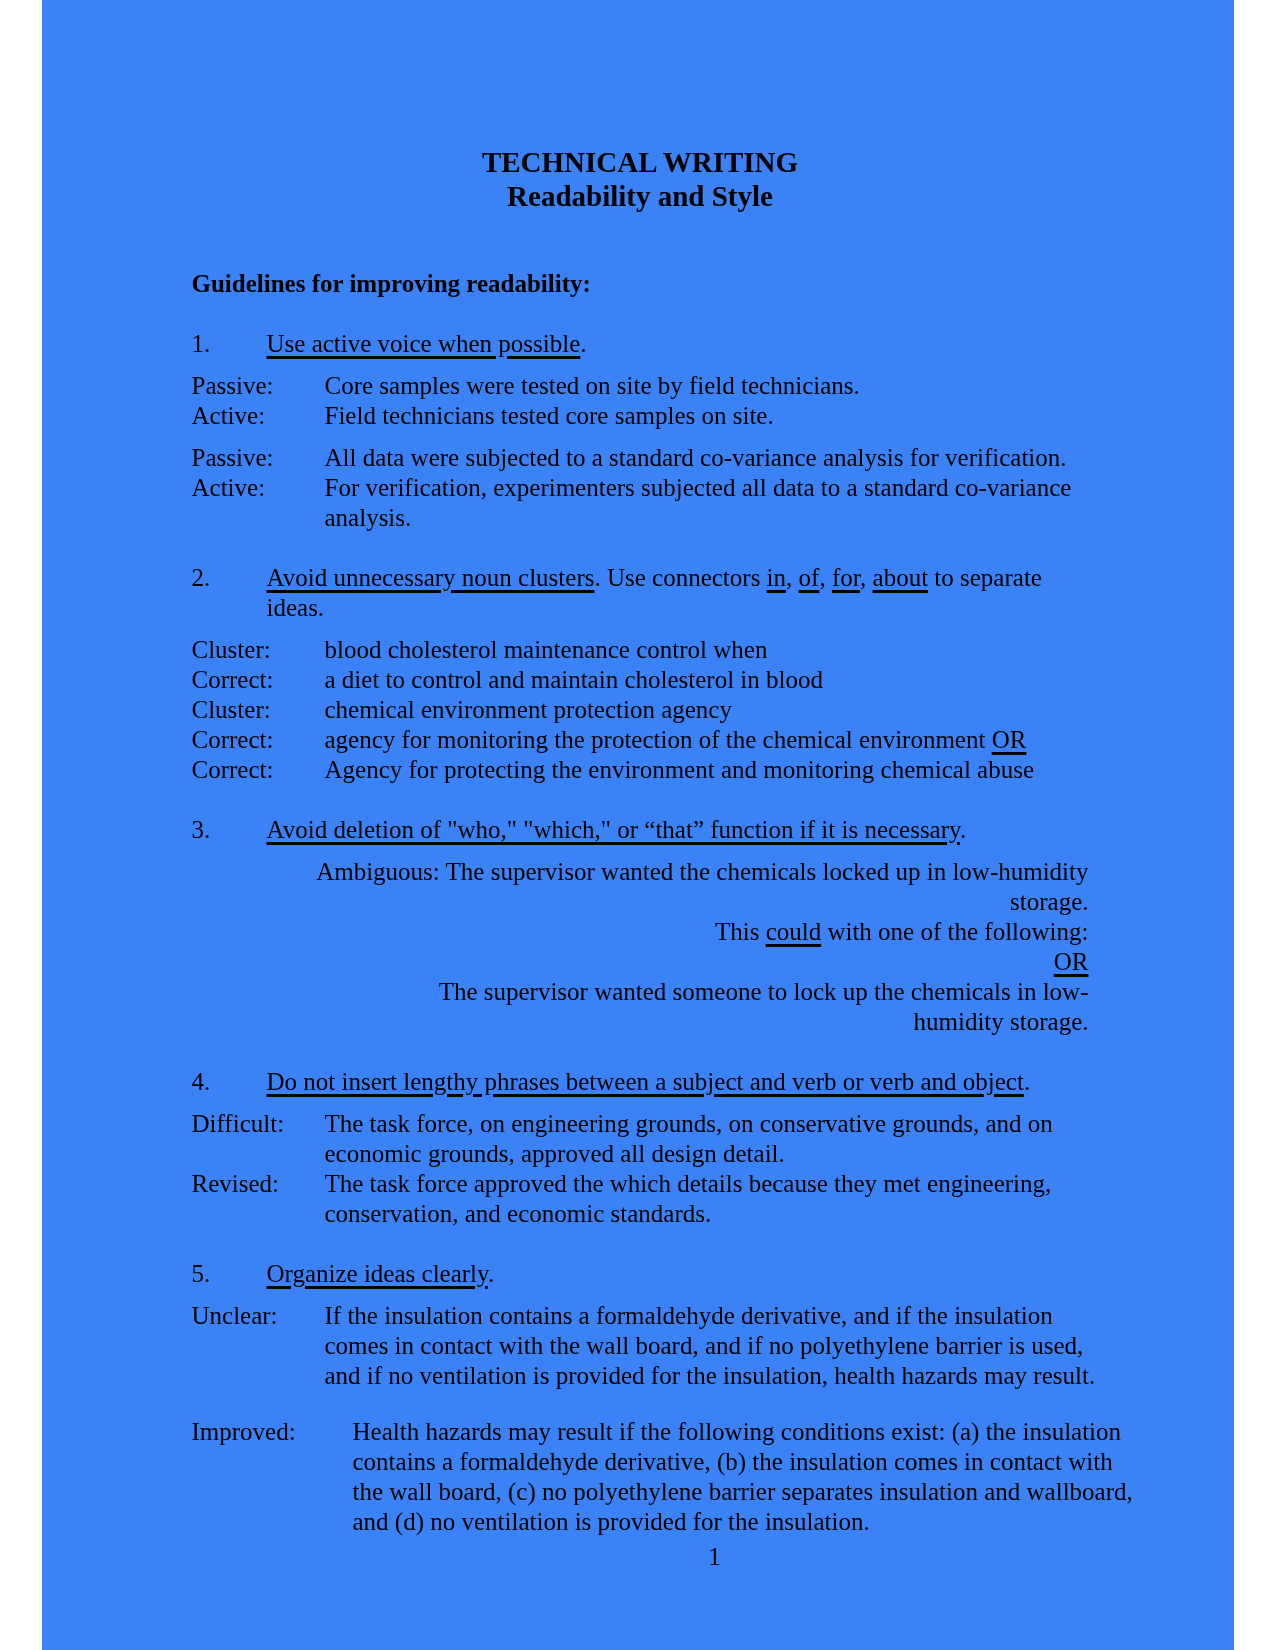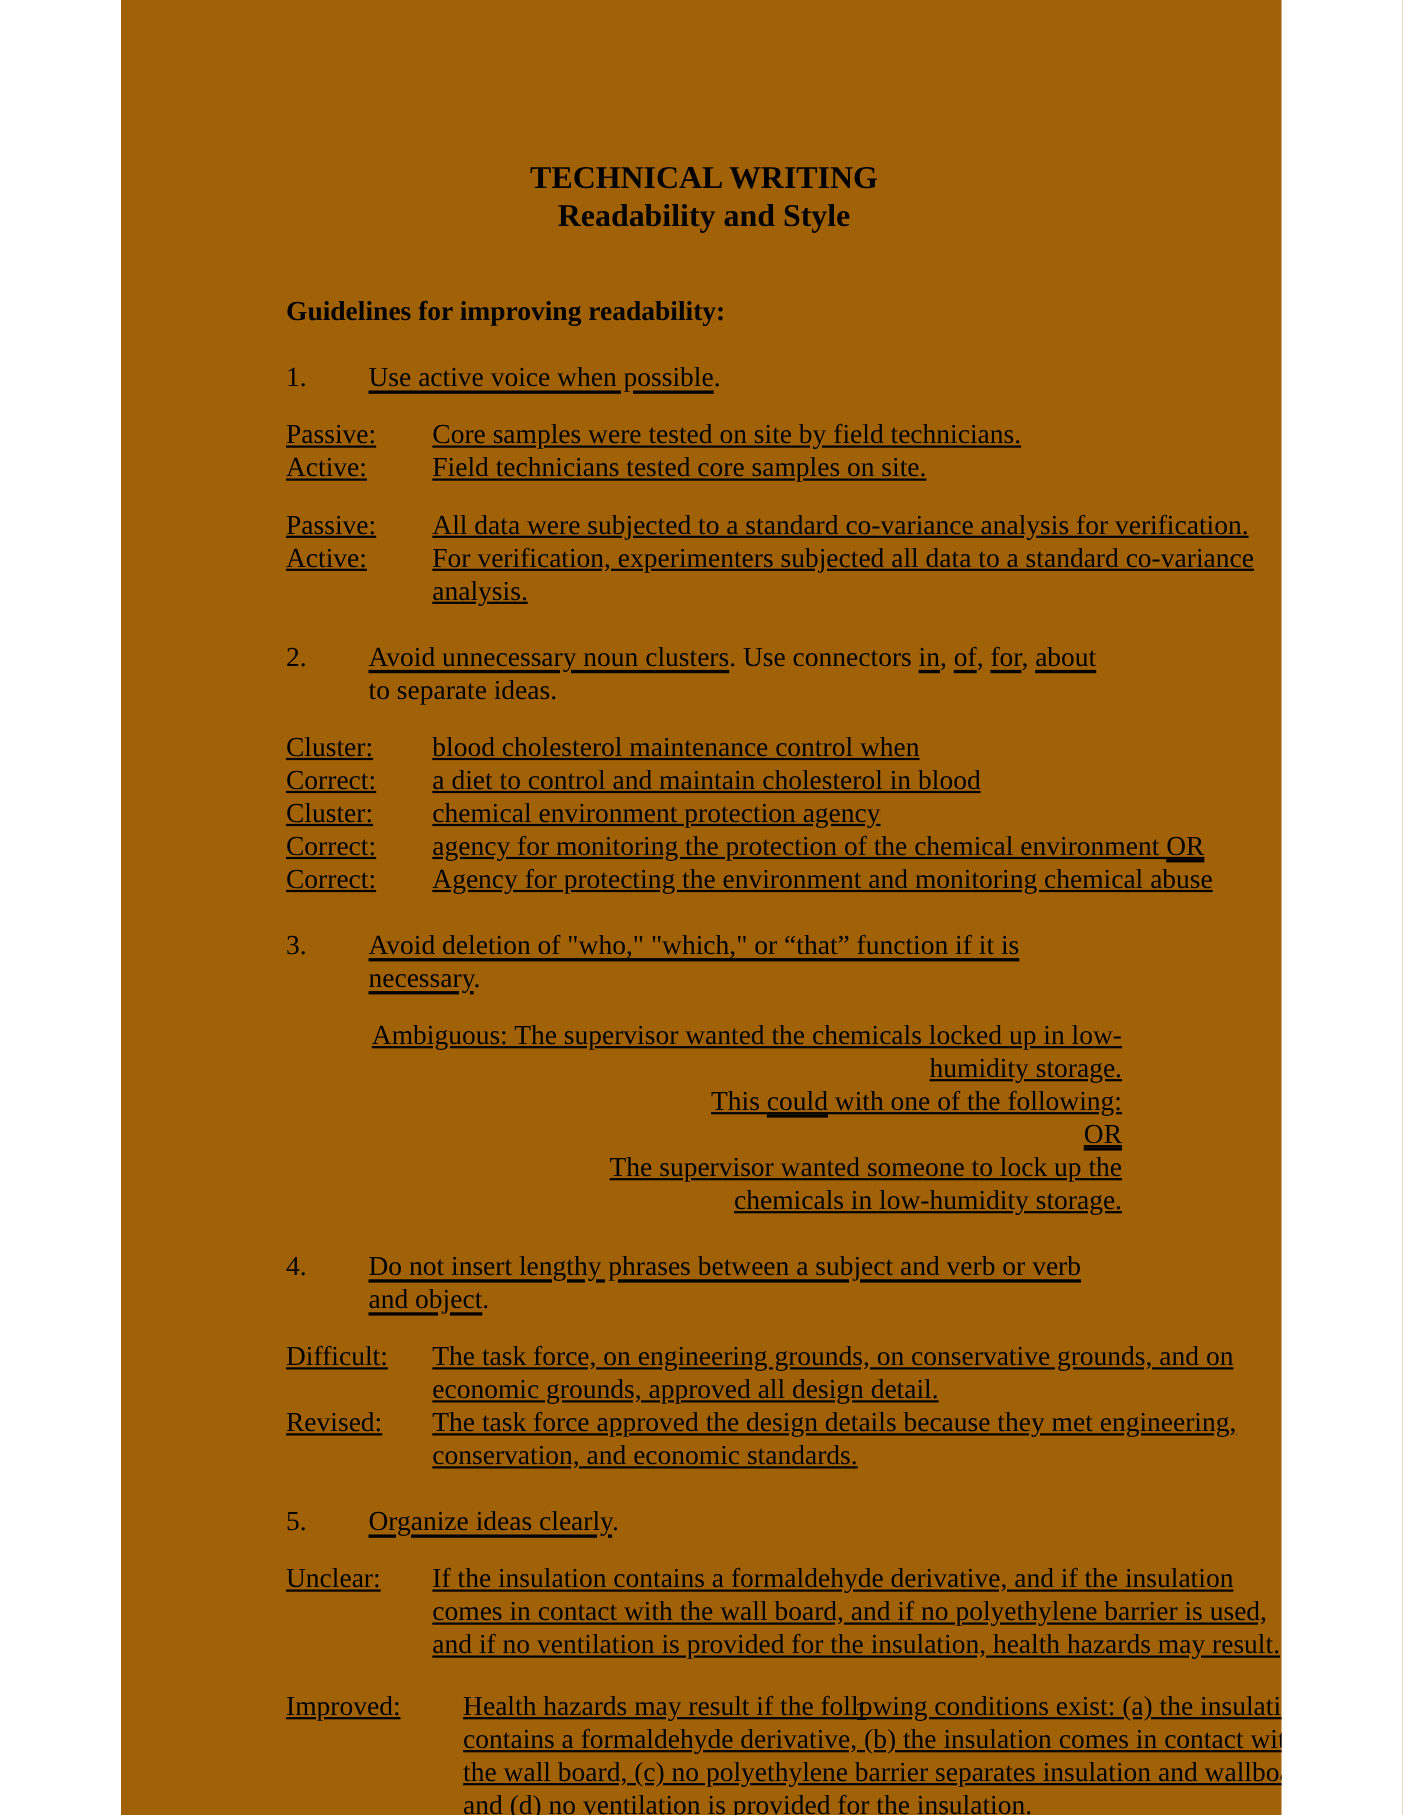--- a/index.html
+++ b/index.html
@@ -1,21 +1,21 @@
 <!DOCTYPE html>
 <html><head>
 <meta charset="utf-8">
 <style>
   html, body { margin: 0; padding: 0; background: #ffffff; }
   .page {
     position: relative;
-    width: 1055px;
+    width: 1192px;
     height: 1650px;
     margin: 0 auto;
-    background: #a16207;
+    background: #3b82f6;
     color: #000000;
     font-family: "Liberation Serif", serif;
     font-size: 25px;
     line-height: 30px;
     box-sizing: border-box;
     padding: 145px 145px 0 150px;
     overflow: hidden;
   }
   .title-block {
     text-align: center;
@@ -36,21 +36,21 @@
   .num {
     flex: 0 0 75px;
     width: 75px;
   }
   .head-text { flex: 1 1 auto; }
   .u {
     text-decoration: underline;
     text-decoration-thickness: 2.5px;
     text-underline-offset: 4px;
   }
-  .group { margin-top: 22px; text-decoration: underline; }
+  .group { margin-top: 12px; }
   .row { display: flex; }
   .row .label {
     flex: 0 0 133px;
     width: 133px;
   }
   .row .text {
     flex: 0 0 782px;
     width: 782px;
   }
   .row.gap { margin-top: 26px; gap: 28px; }
@@ -153,21 +153,21 @@
       <span class="num">4.</span>
       <span class="head-text"><span class="u">Do not insert lengthy phrases between a subject and verb or verb and object</span><span>.</span></span>
     </div>
     <div class="group">
       <div class="row">
         <span class="label">Difficult:</span>
         <span class="text">The task force, on engineering grounds, on conservative grounds, and on economic grounds, approved all design detail.</span>
       </div>
       <div class="row">
         <span class="label">Revised:</span>
-        <span class="text">The task force approved the design details because they met engineering, conservation, and economic standards.</span>
+        <span class="text">The task force approved the which details because they met engineering, conservation, and economic standards.</span>
       </div>
     </div>
   </section>
 
   <section class="sec">
     <div class="sec-head">
       <span class="num">5.</span>
       <span class="head-text"><span class="u">Organize ideas clearly</span><span>.</span></span>
     </div>
     <div class="group">

